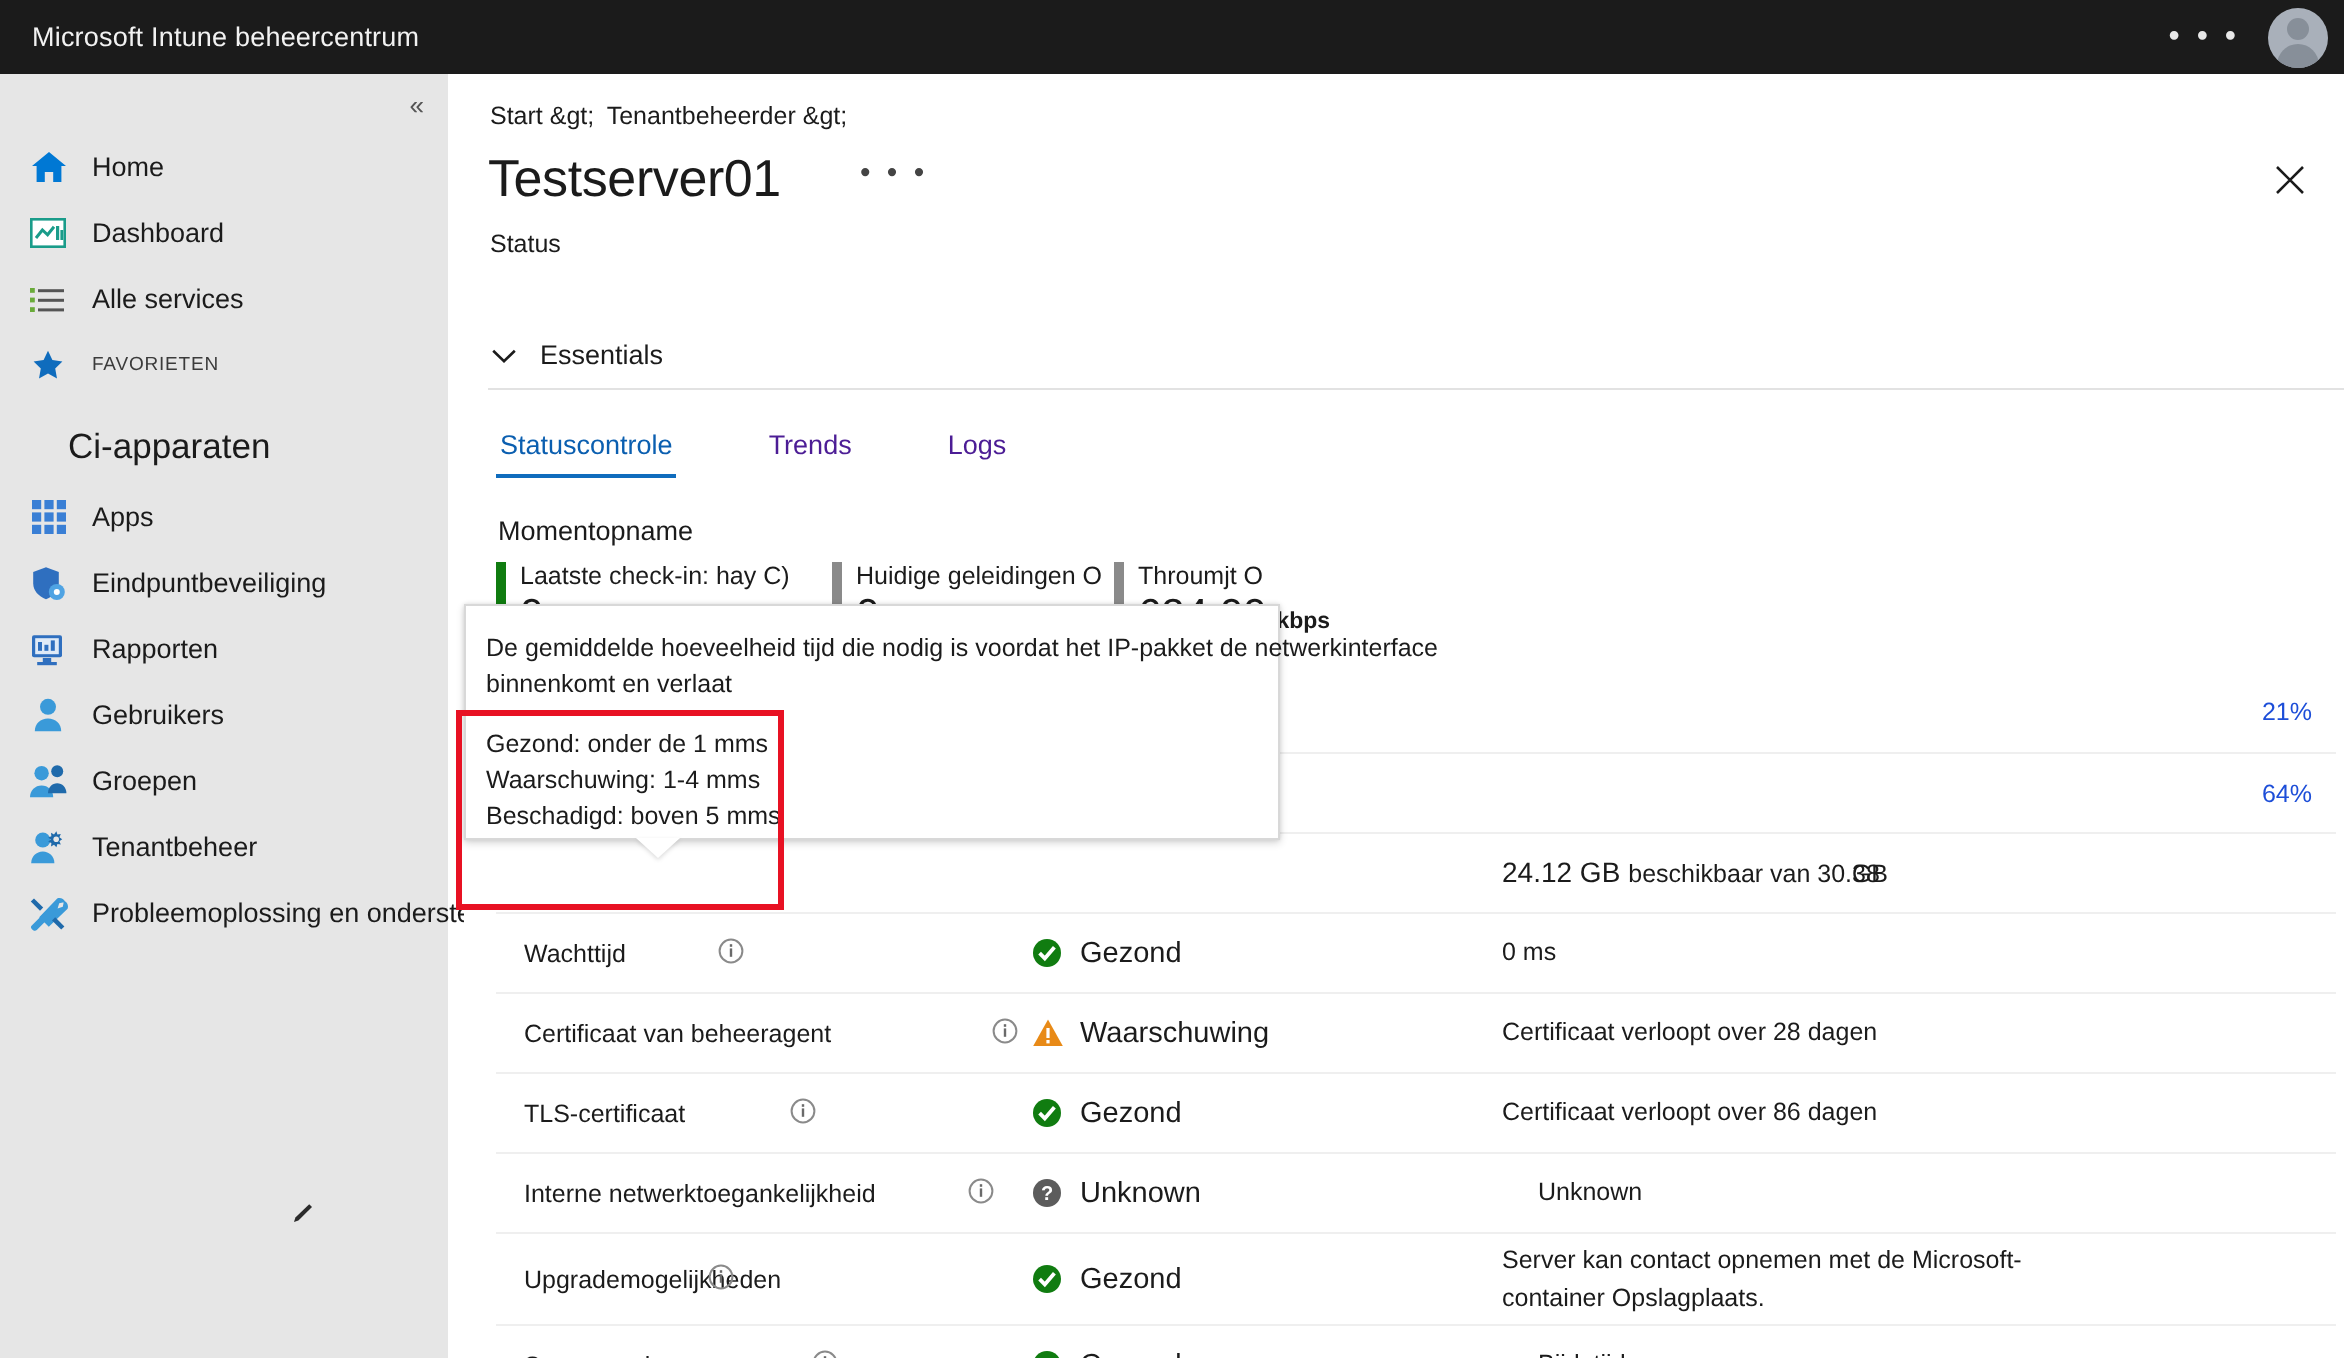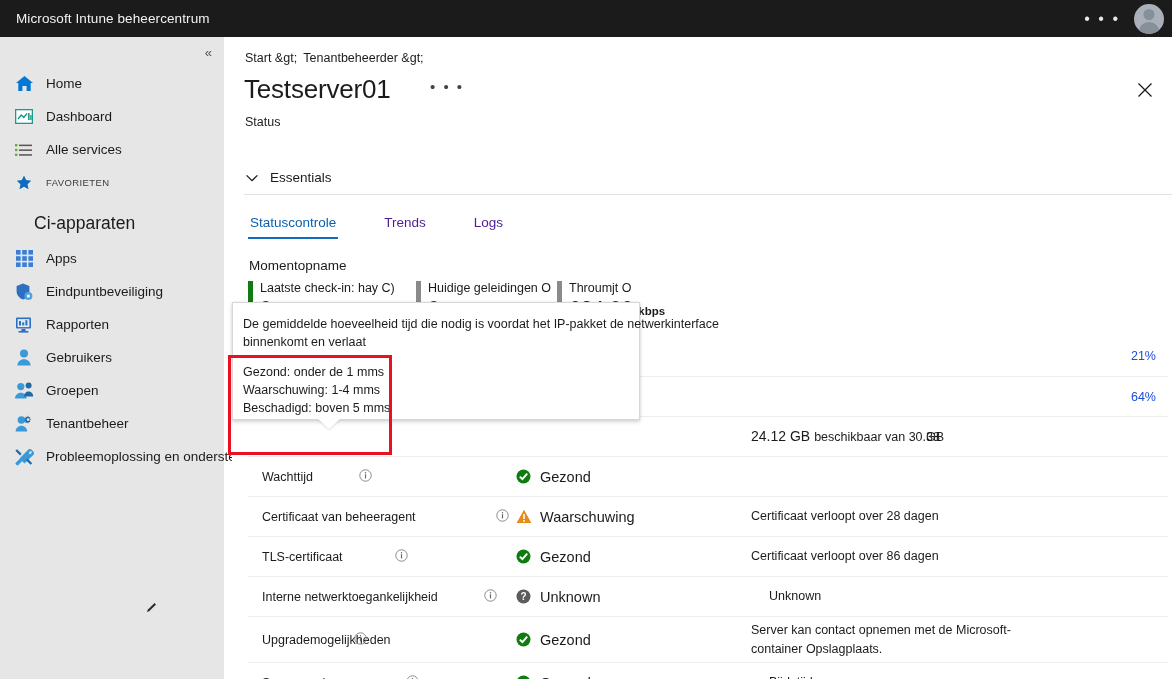--- a/index.html
+++ b/index.html
@@ -461,20 +461,21 @@
         </div>
         <div class="cell-status">
           <span class="status-ico">
             <svg width="15" height="15" viewBox="0 0 15 15">
                 <circle cx="7.5" cy="7.5" r="7" fill="#107c10"></circle>
                 <path d="M3.8 7.6 6.4 10.2 11.2 4.6" stroke="#fff" stroke-width="1.9" fill="none"></path>
               </svg>
           </span>
           <span>Gezond</span>
         </div>
+        <div class="cell-detail">0 ms</div>
         <div class="cell-pct"></div>
       </div>
 
       <div class="trow">
         <div class="cell-name">
           <span>Certificaat van beheeragent</span>
           <span class="info-ico wide">
             <svg width="13" height="13" viewBox="0 0 13 13">
                 <circle cx="6.5" cy="6.5" r="5.7" fill="none" stroke="#8a8a8a" stroke-width="1"></circle>
                 <rect x="5.9" y="5.2" width="1.2" height="4.2" fill="#6a6a6a"></rect>

